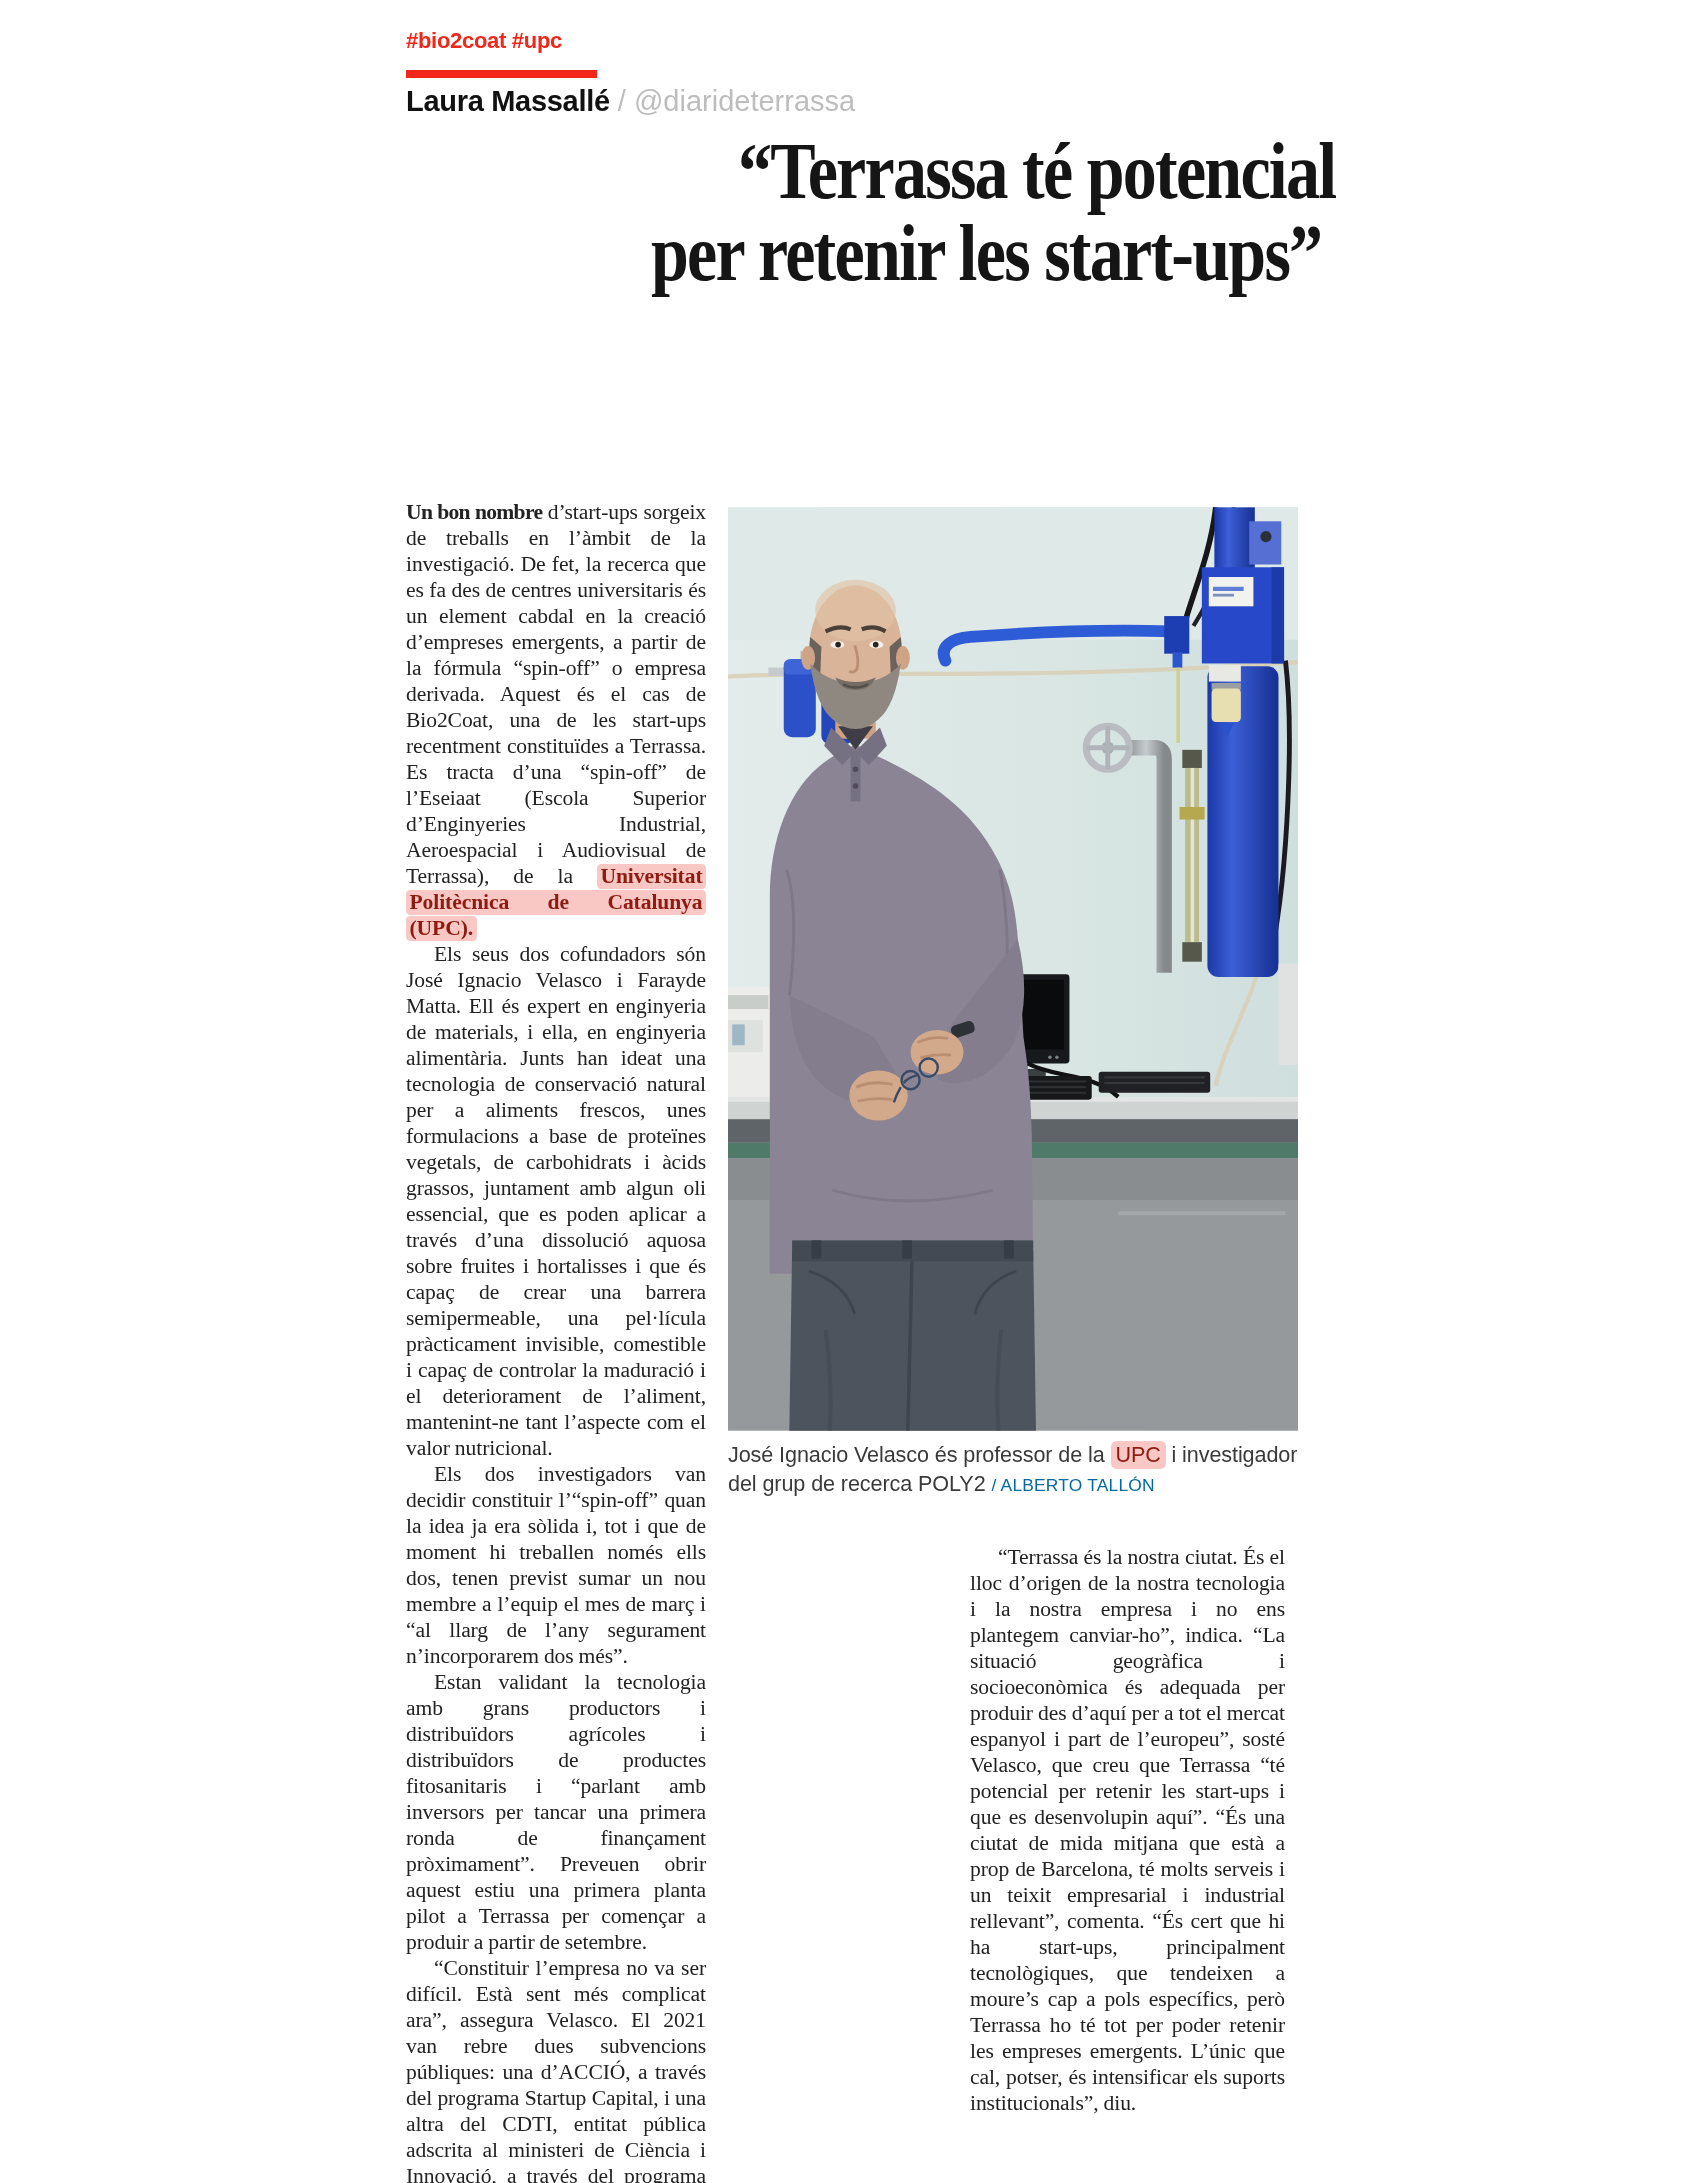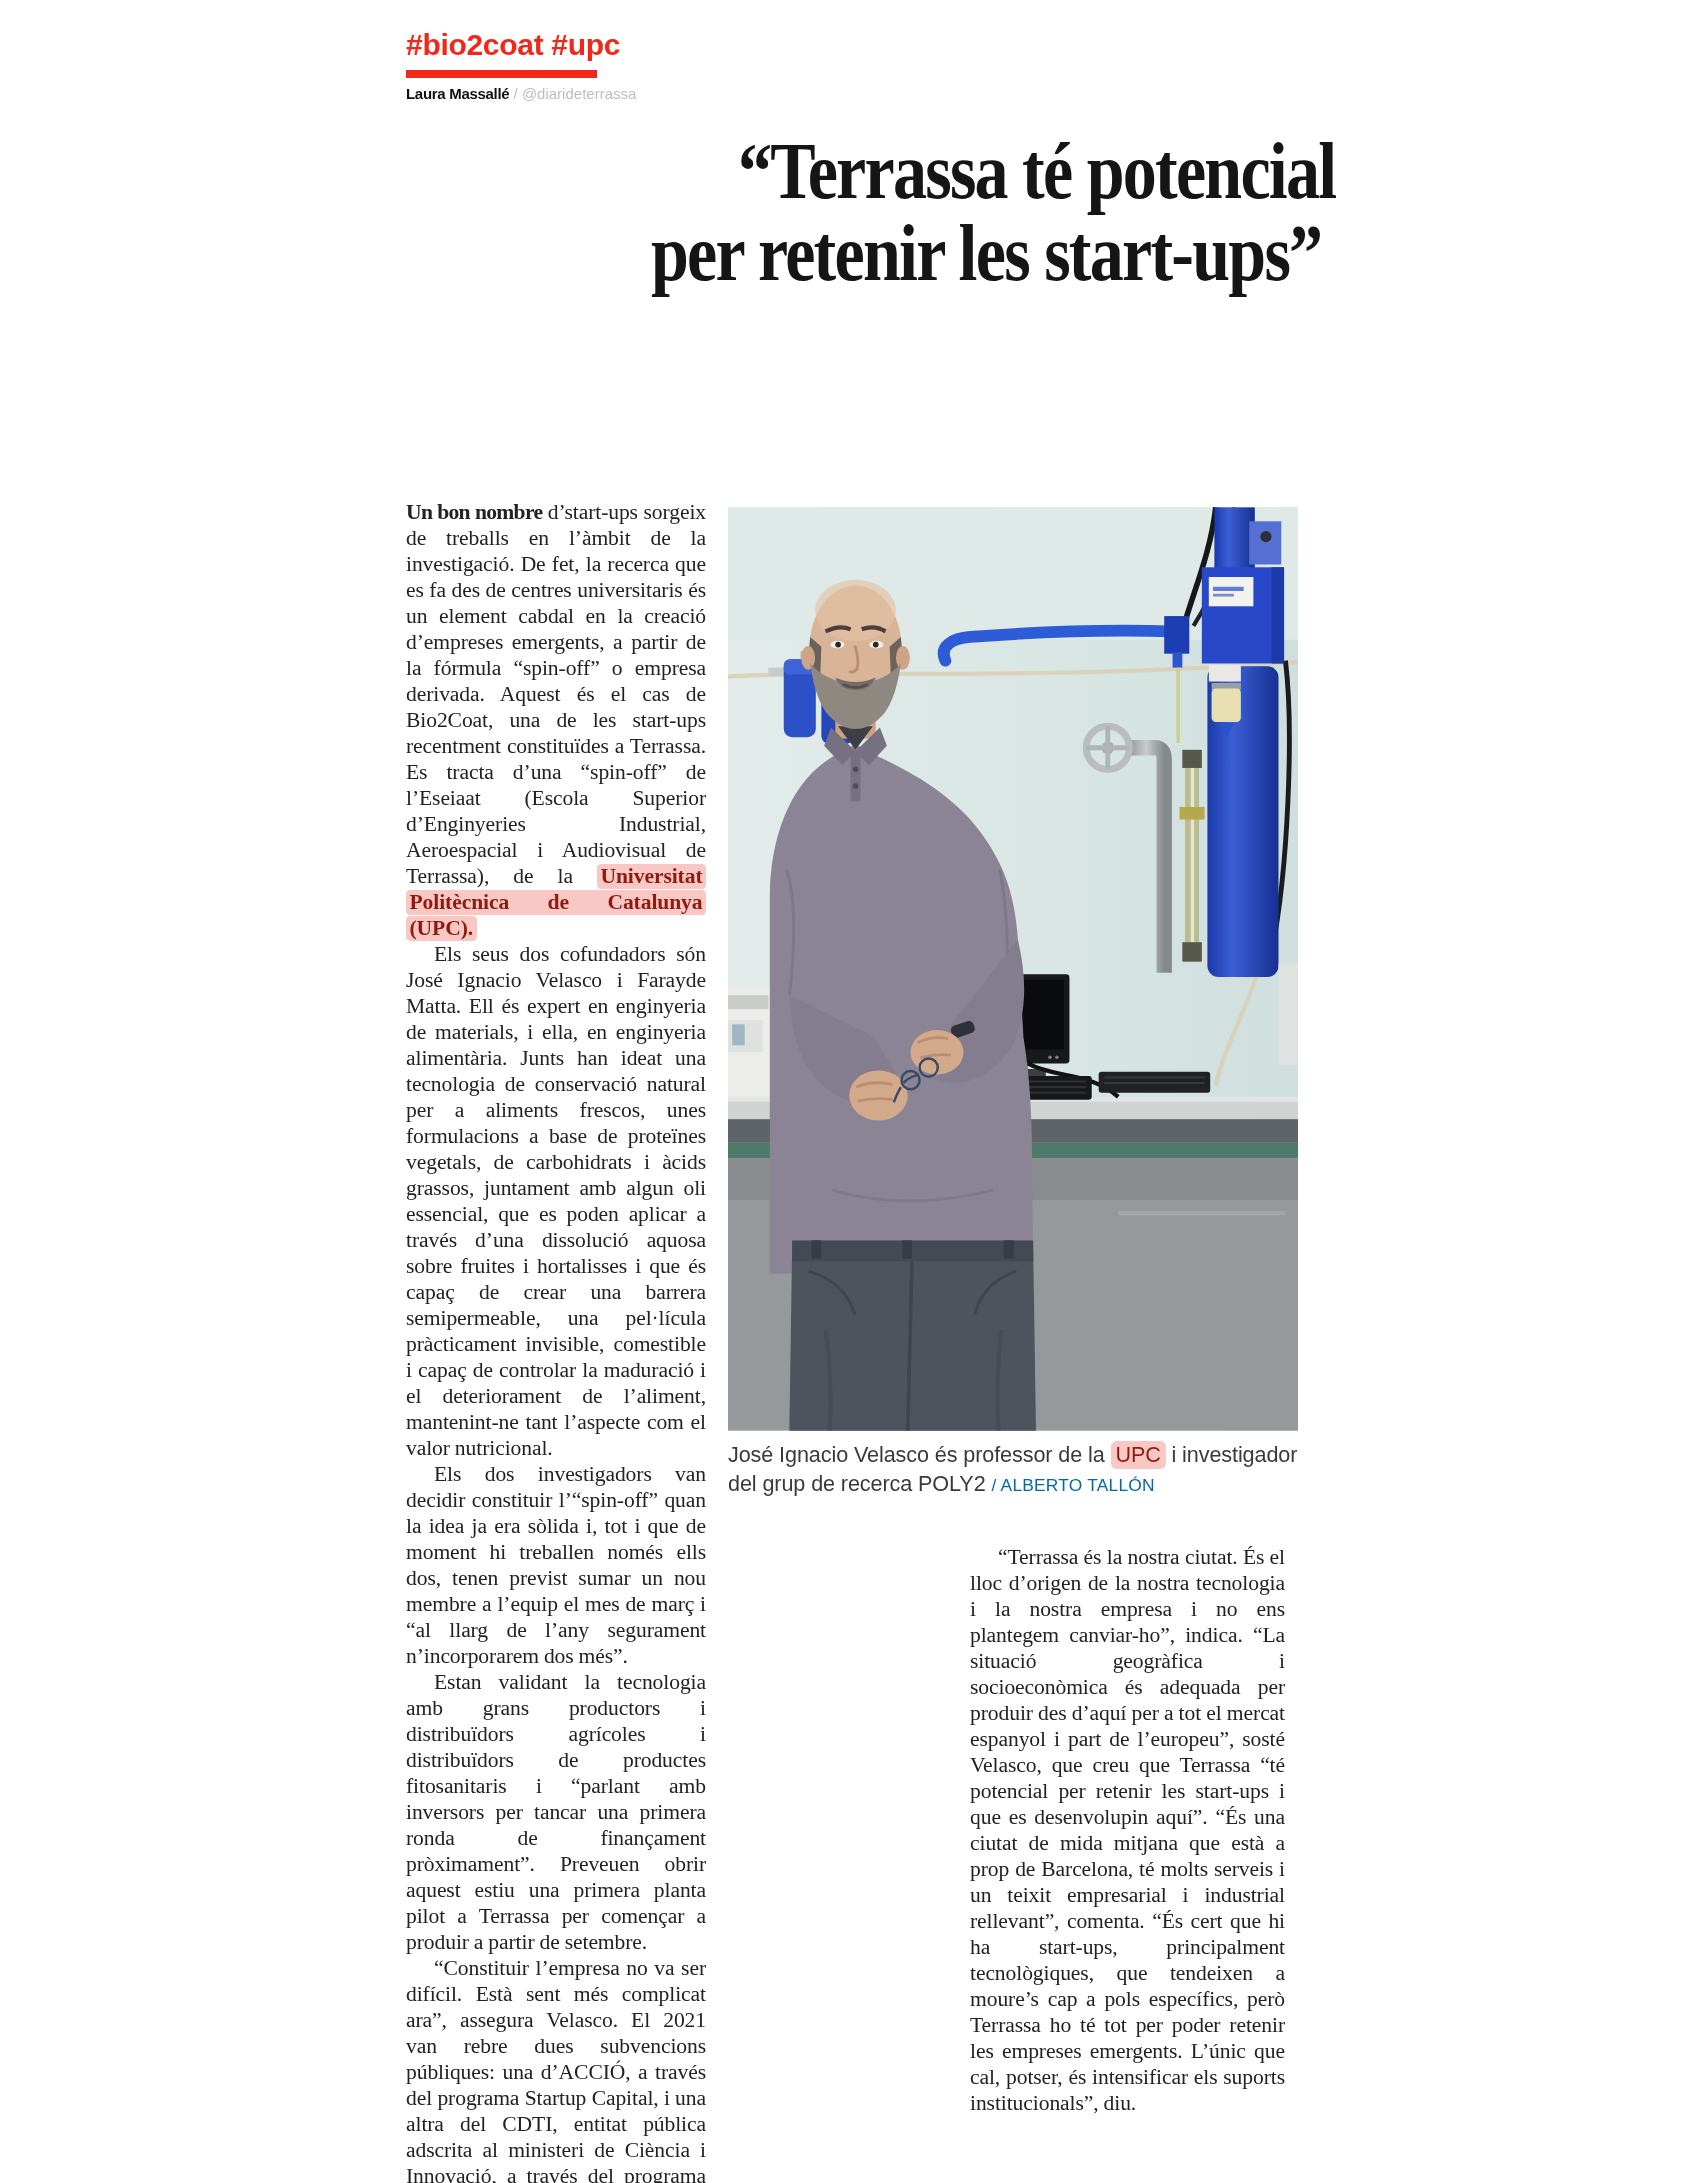--- a/index.html
+++ b/index.html
@@ -2,23 +2,23 @@
 <html lang="ca" style="font-size:11px"><head>
 <meta charset="utf-8">
 <style>
   html,body{margin:0;padding:0;background:#ffffff;}
   .page{position:relative;width:1700px;height:2183px;background:#ffffff;overflow:hidden;
         font-family:"Liberation Serif","DejaVu Serif",serif;color:#1c1c1c;}
   .abs{position:absolute;}
 
   
   .hashtags{left:406px;top:28px;font-family:"Liberation Sans",sans-serif;
-            font-weight:bold;font-size:30px;letter-spacing:-0.3px;color:var(--accent);}
+            font-weight:bold;font-size:22px;letter-spacing:-0.3px;color:var(--accent);}
   .redbar{left:406px;top:70px;width:191px;height:8.4px;background:var(--accent);}
-  .byline{left:406px;top:85px;font-family:"Liberation Sans",sans-serif;font-size:15px;}
+  .byline{left:406px;top:85px;font-family:"Liberation Sans",sans-serif;font-size:29px;}
   .byline .name{font-weight:bold;color:#111;letter-spacing:-0.3px;}
   .byline .handle{color:#bdbdbd;font-weight:normal;}
 
   
   .headline{left:403px;top:130px;width:1046px;line-height:82px;text-align:right;}
   .hl-line{height:82px;}
   .hl-line>span{display:inline-block;transform:scaleX(0.84);transform-origin:0 60%;
        font-weight:bold;font-size:81px;letter-spacing:-2.1px;color:#151515;white-space:nowrap;}
 
   

